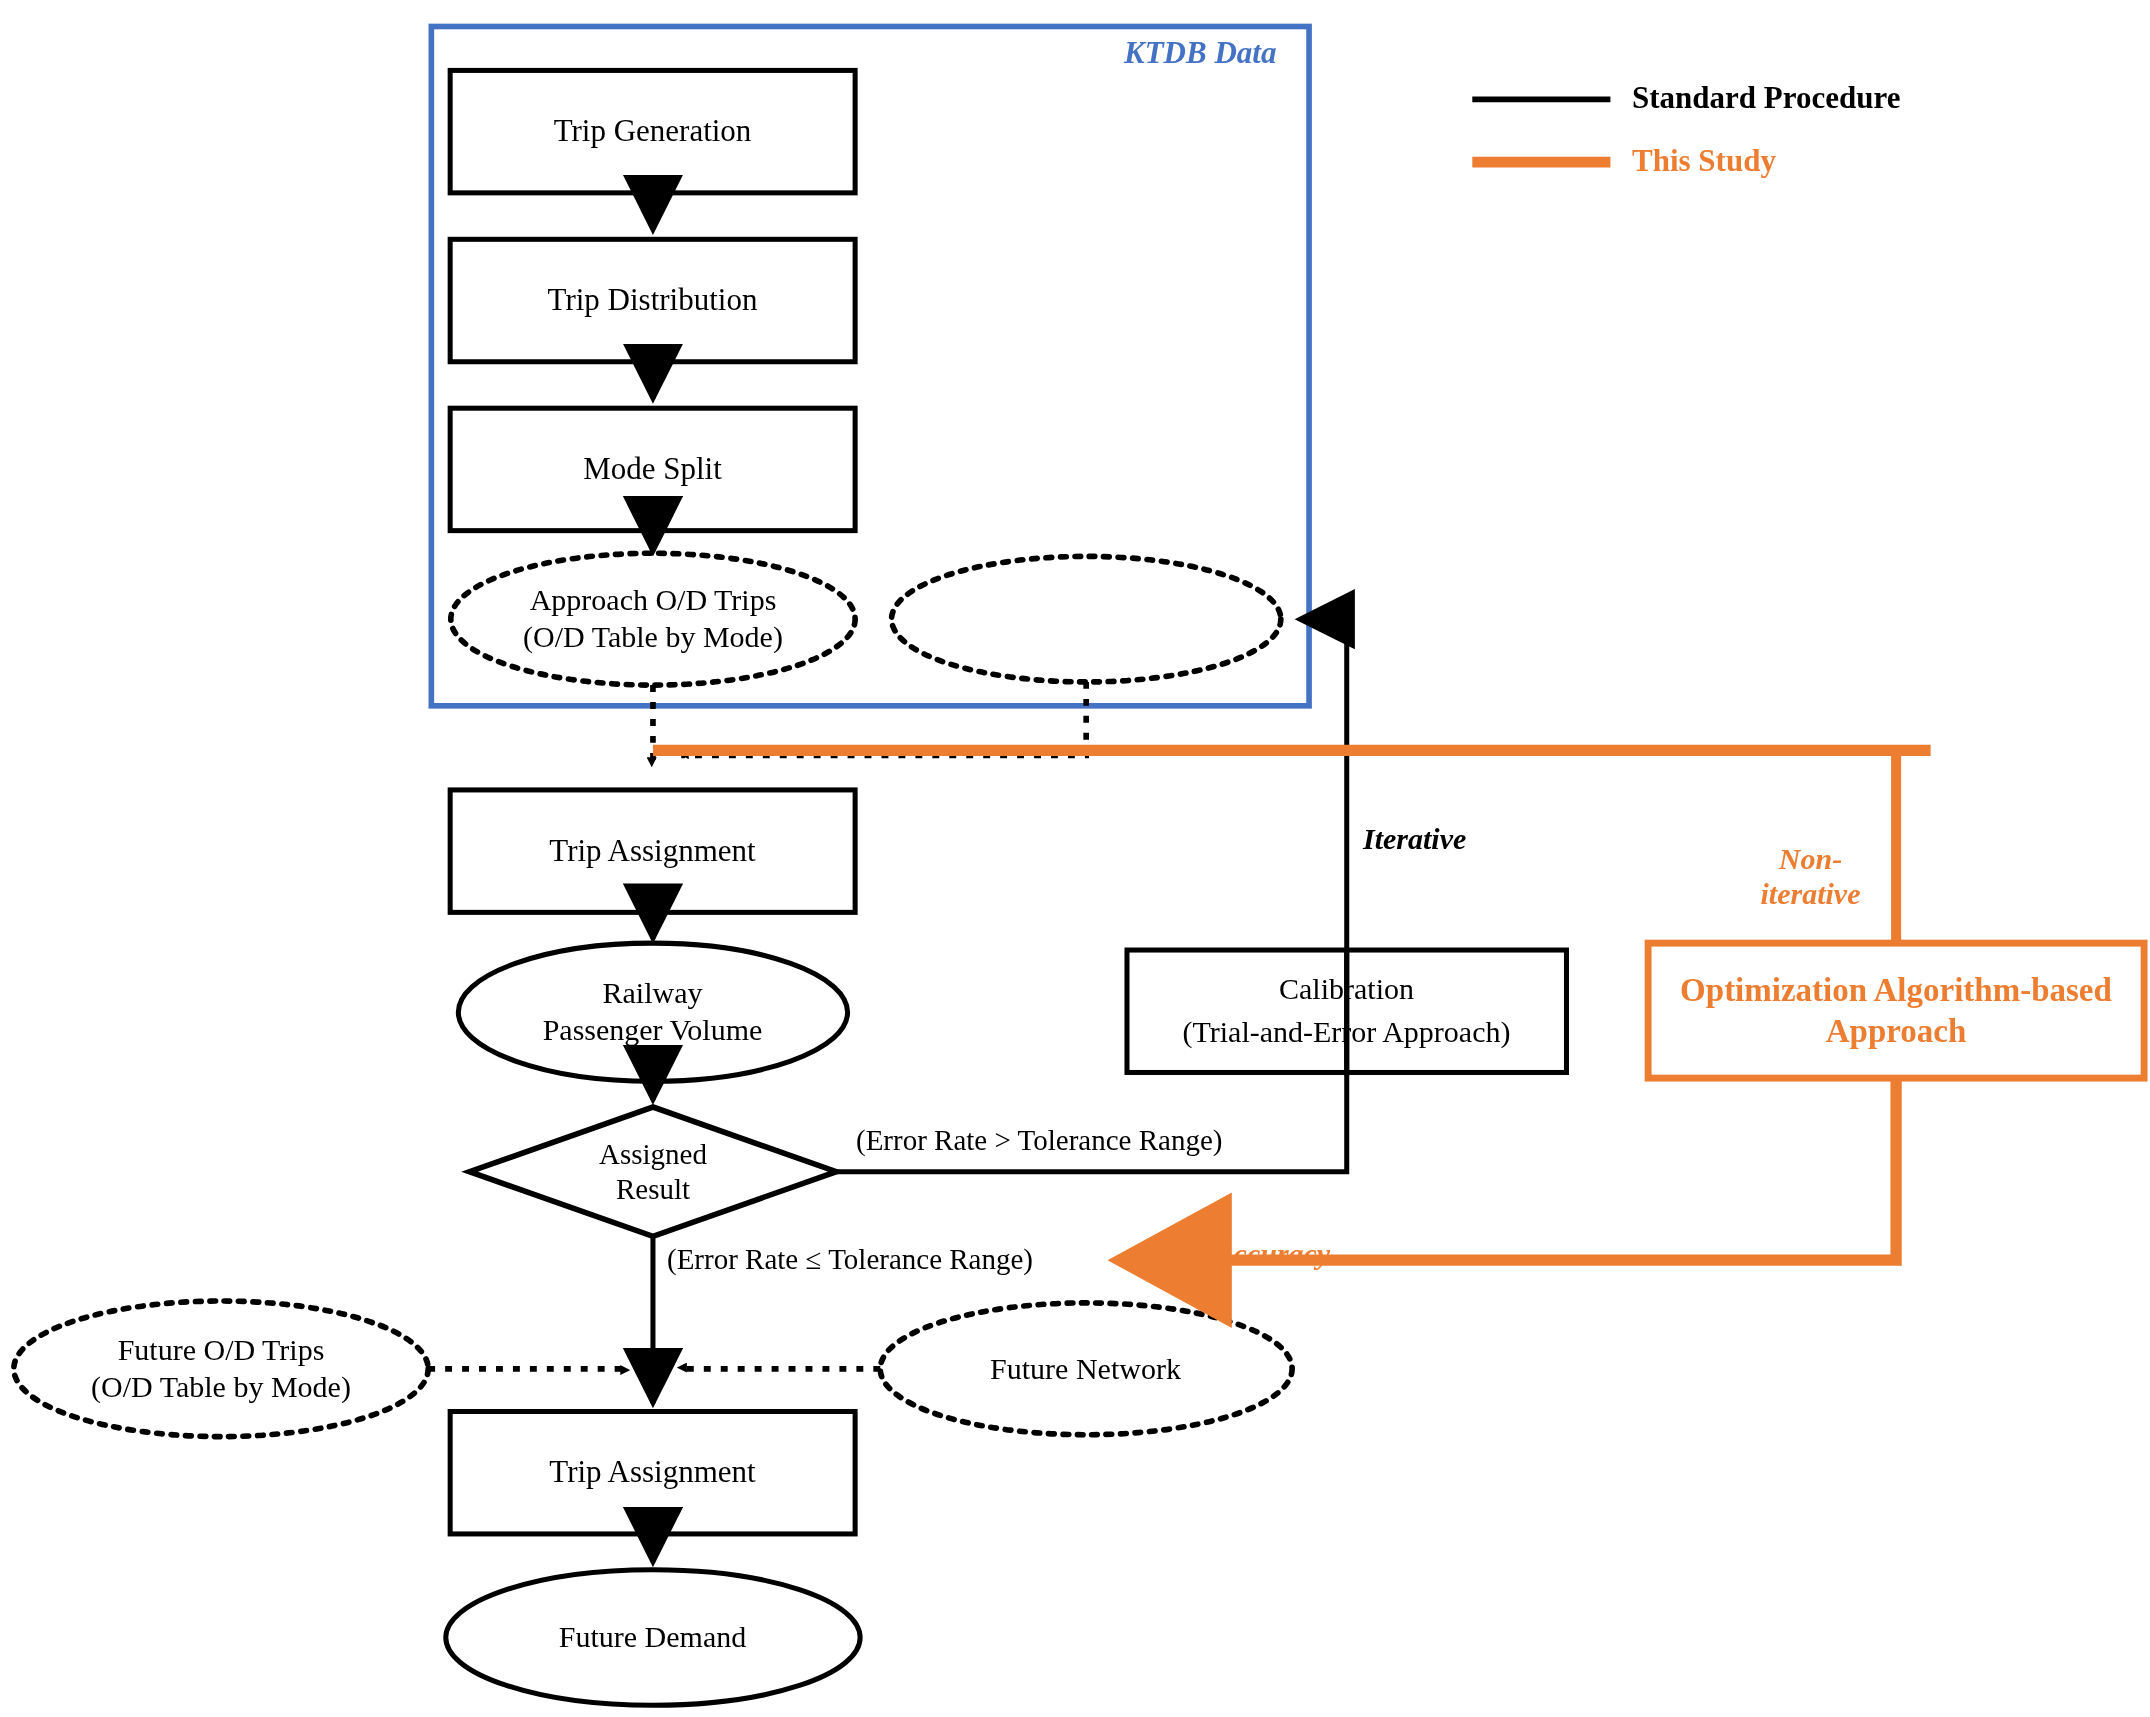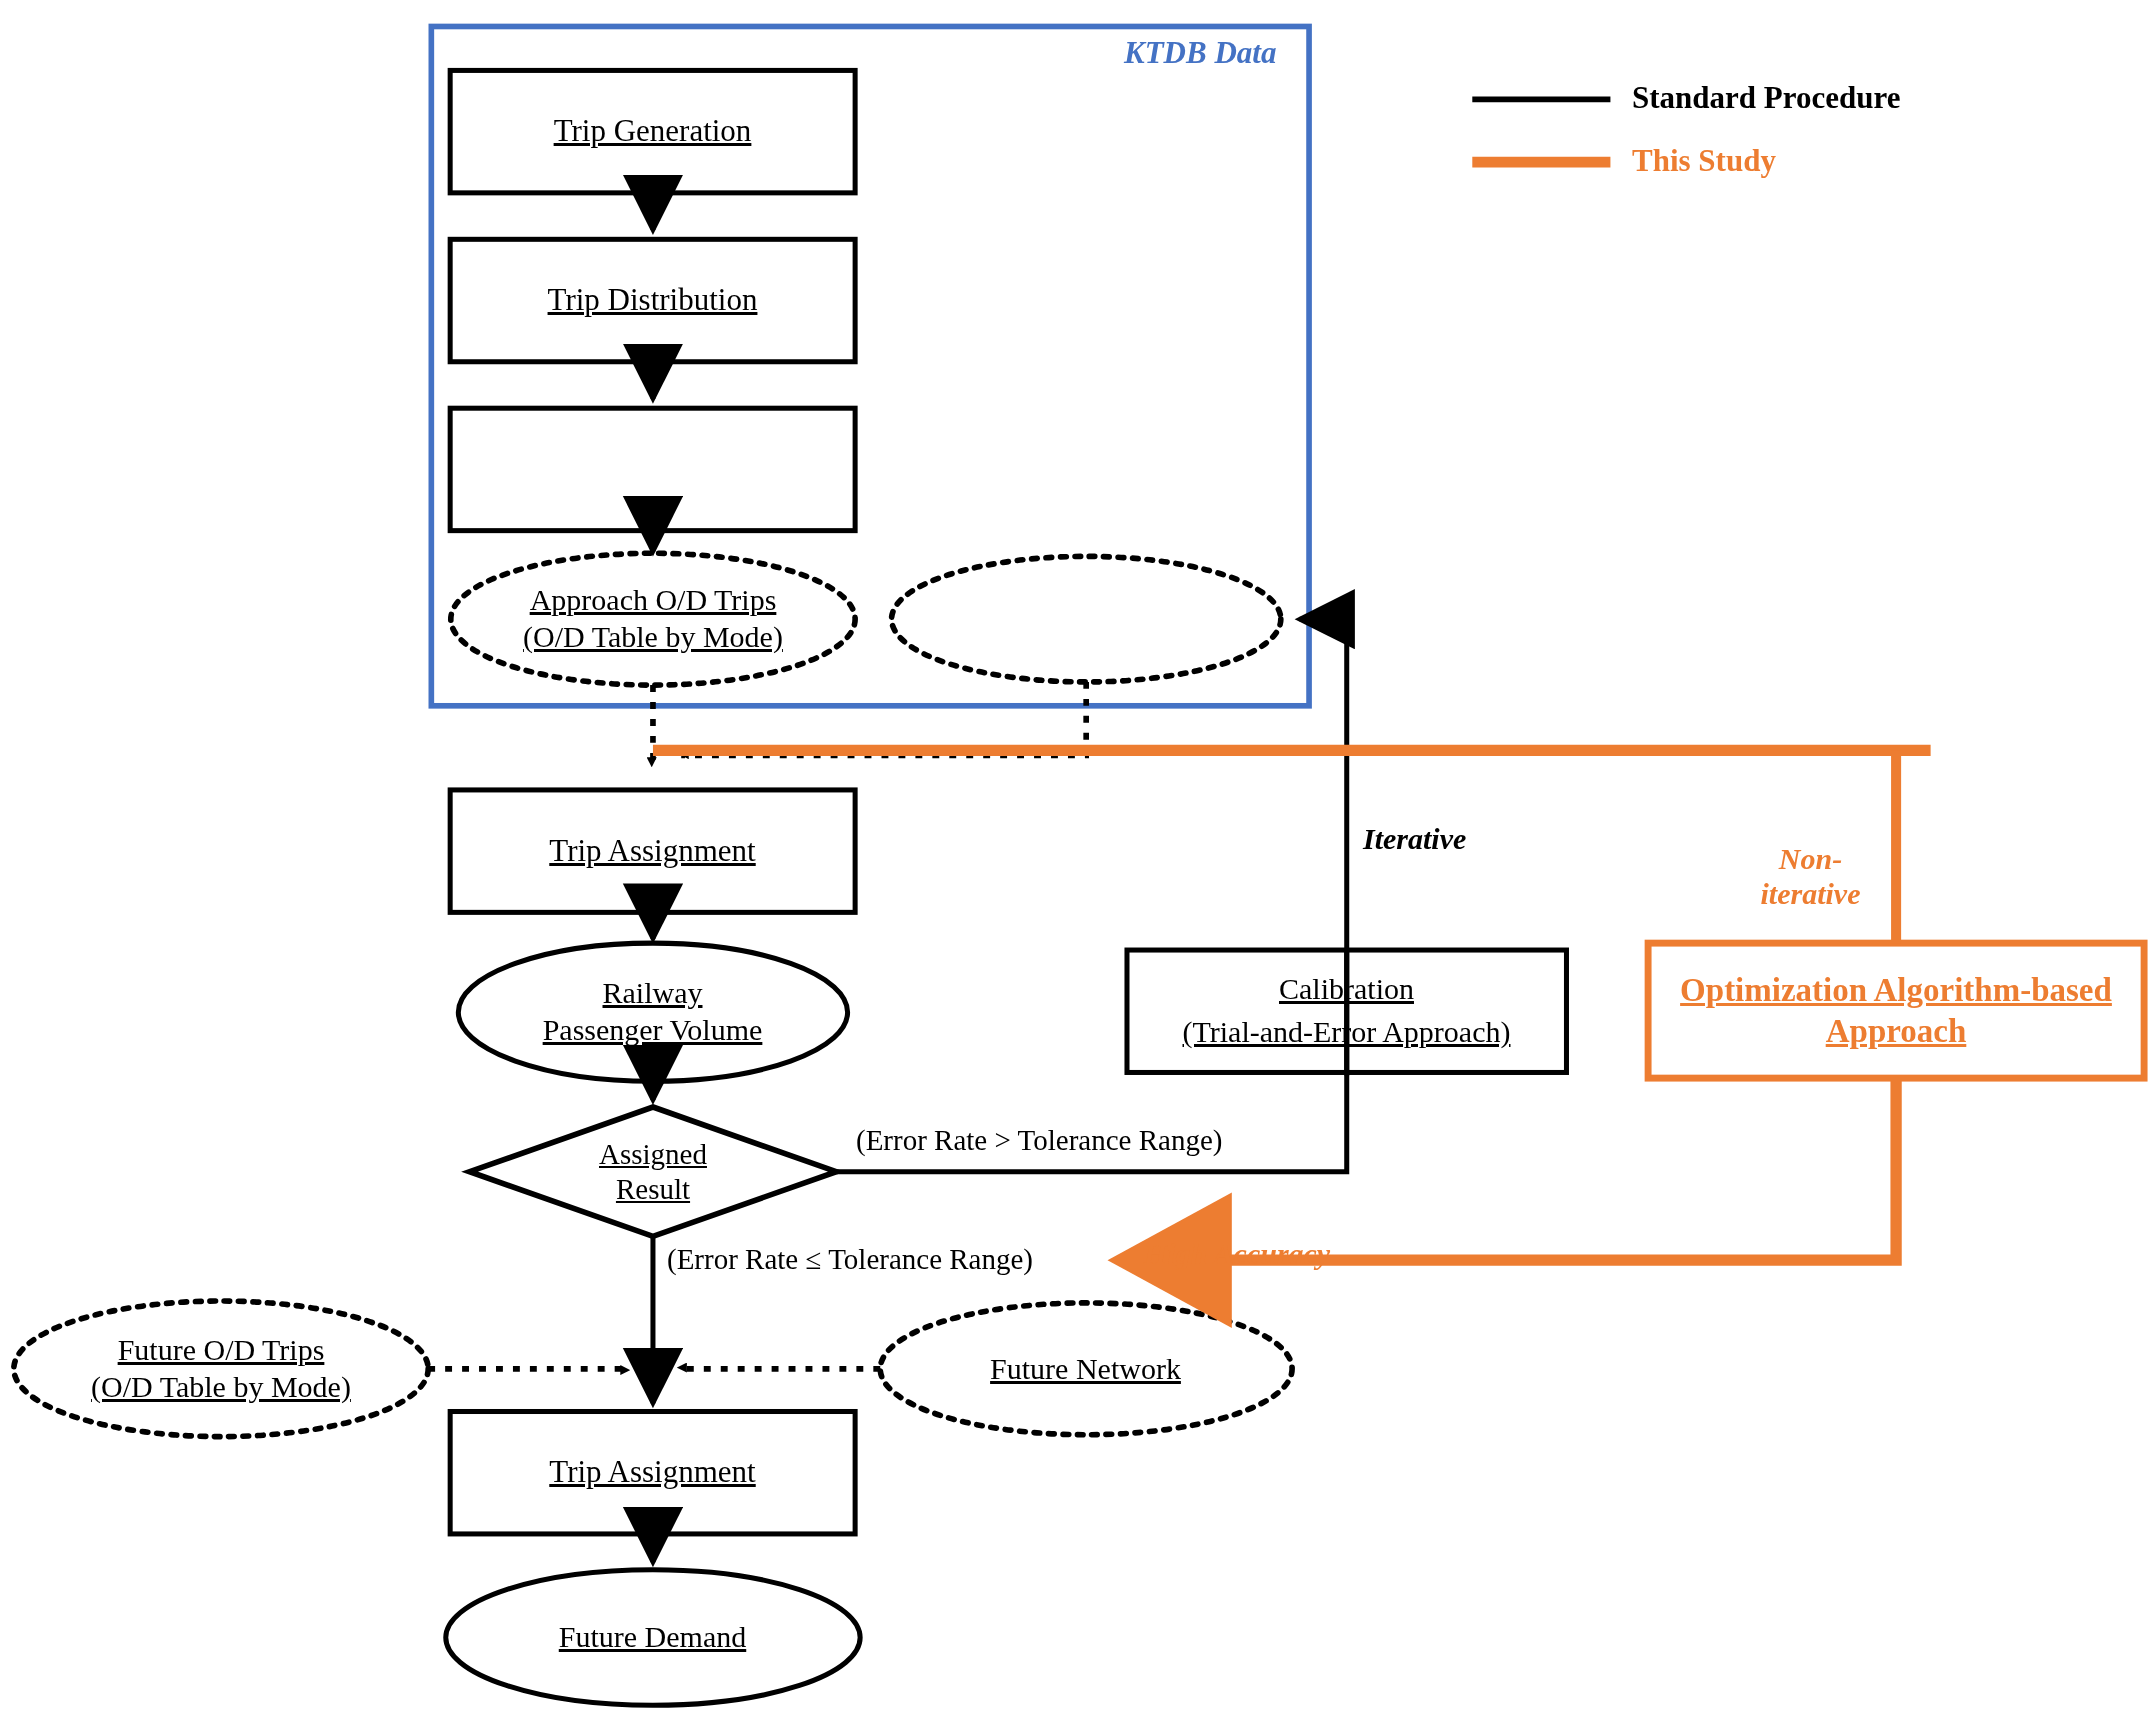--- a/index.html
+++ b/index.html
@@ -25,21 +25,20 @@
   }
   .node-label {
     position: absolute;
     display: flex;
     flex-direction: column;
     align-items: center;
     justify-content: center;
     color: #000000;
     line-height: 1.22;
     pointer-events: none;
-    text-decoration: underline;
   }
   .fs-proc { font-size: 31px; }
   .fs-ell  { font-size: 30px; }
   .fs-dia  { font-size: 29px; }
   .fs-cal  { font-size: 30px; }
   .fs-opt  { font-size: 33px; font-weight: bold; color: #ED7D31; }
   .grp-title {
     position: absolute;
     font-style: italic;
     font-weight: bold;
@@ -146,20 +145,23 @@
   <div class="legend-text legend-this" style="left:1632px; top:143px;">This Study</div>
 
   <div class="node-label fs-proc" style="left:450px; top:70px; width:405px; height:122px;">
     <span>Trip Generation</span>
   </div>
 
   <div class="node-label fs-proc" style="left:450px; top:239px; width:405px; height:122px;">
     <span>Trip Distribution</span>
   </div>
 
+  <div class="node-label fs-proc" style="left:450px; top:408px; width:405px; height:122px;">
+    <span>Mode Split</span>
+  </div>
 
   <div class="node-label fs-ell" style="left:451px; top:553px; width:404px; height:132px;">
     <span>Approach O/D Trips</span>
     <span>(O/D Table by Mode)</span>
   </div>
 
 
   <div class="node-label fs-proc" style="left:450px; top:790px; width:405px; height:122px;">
     <span>Trip Assignment</span>
   </div>

